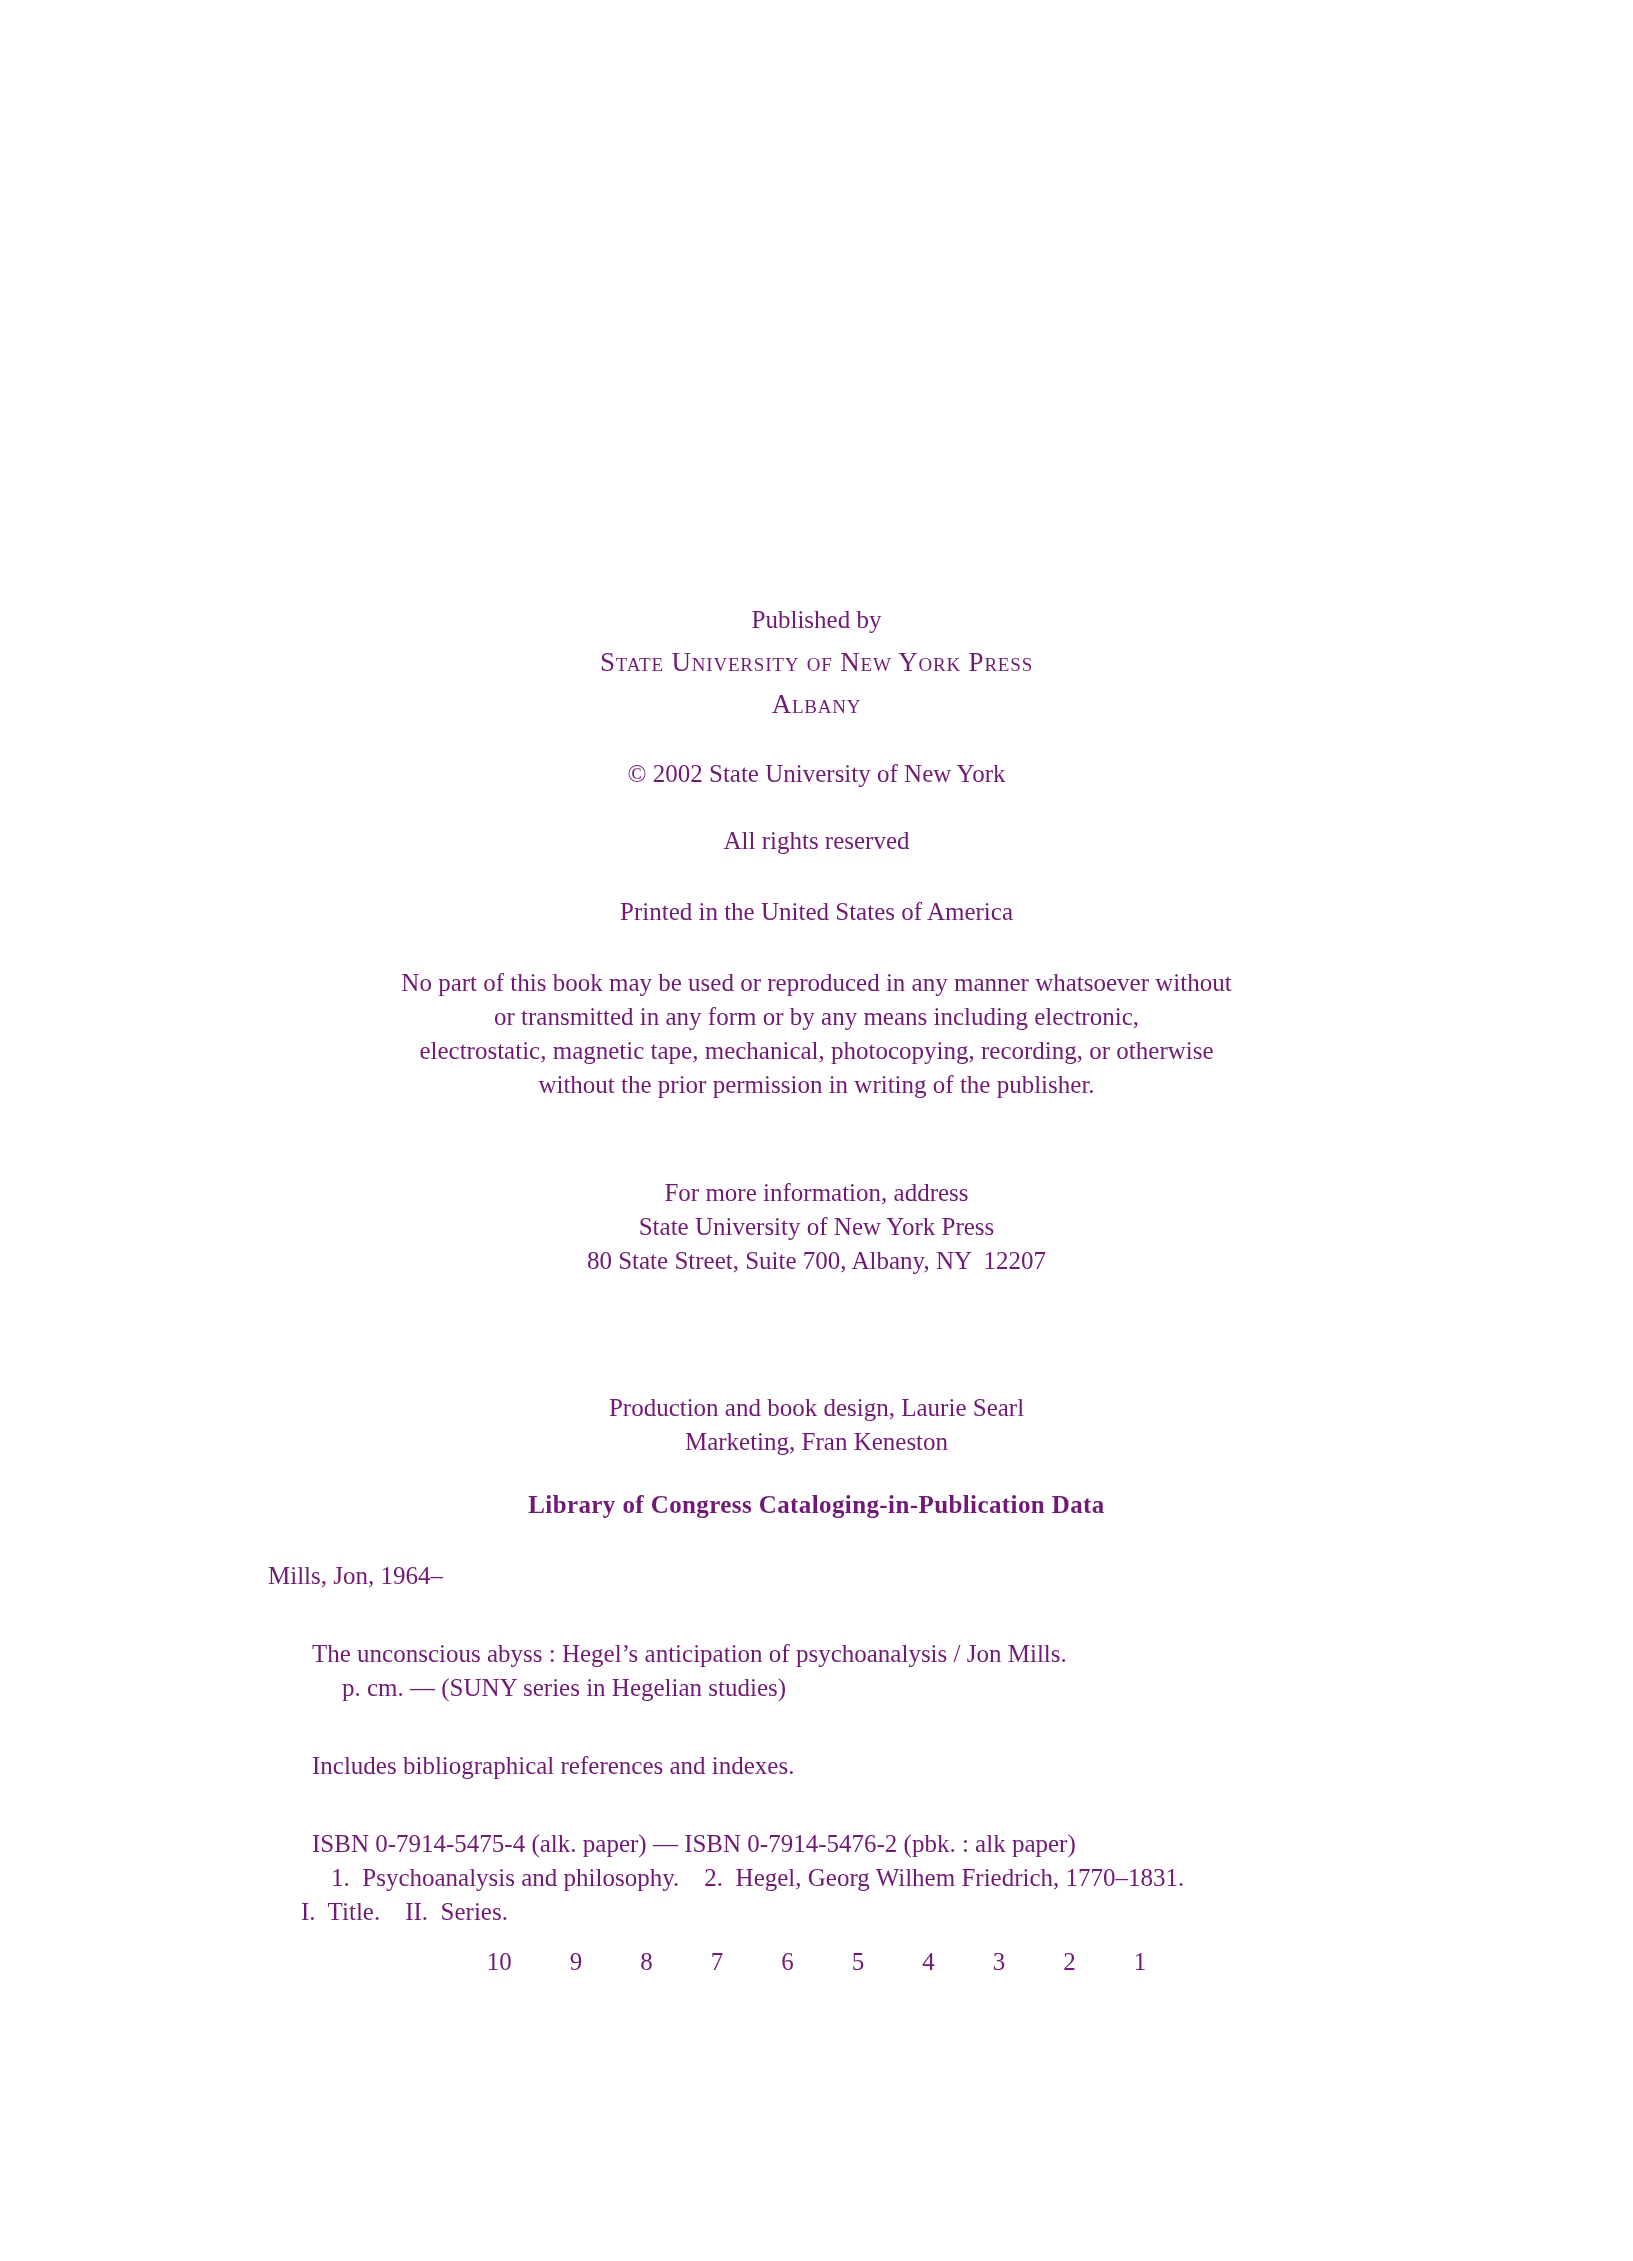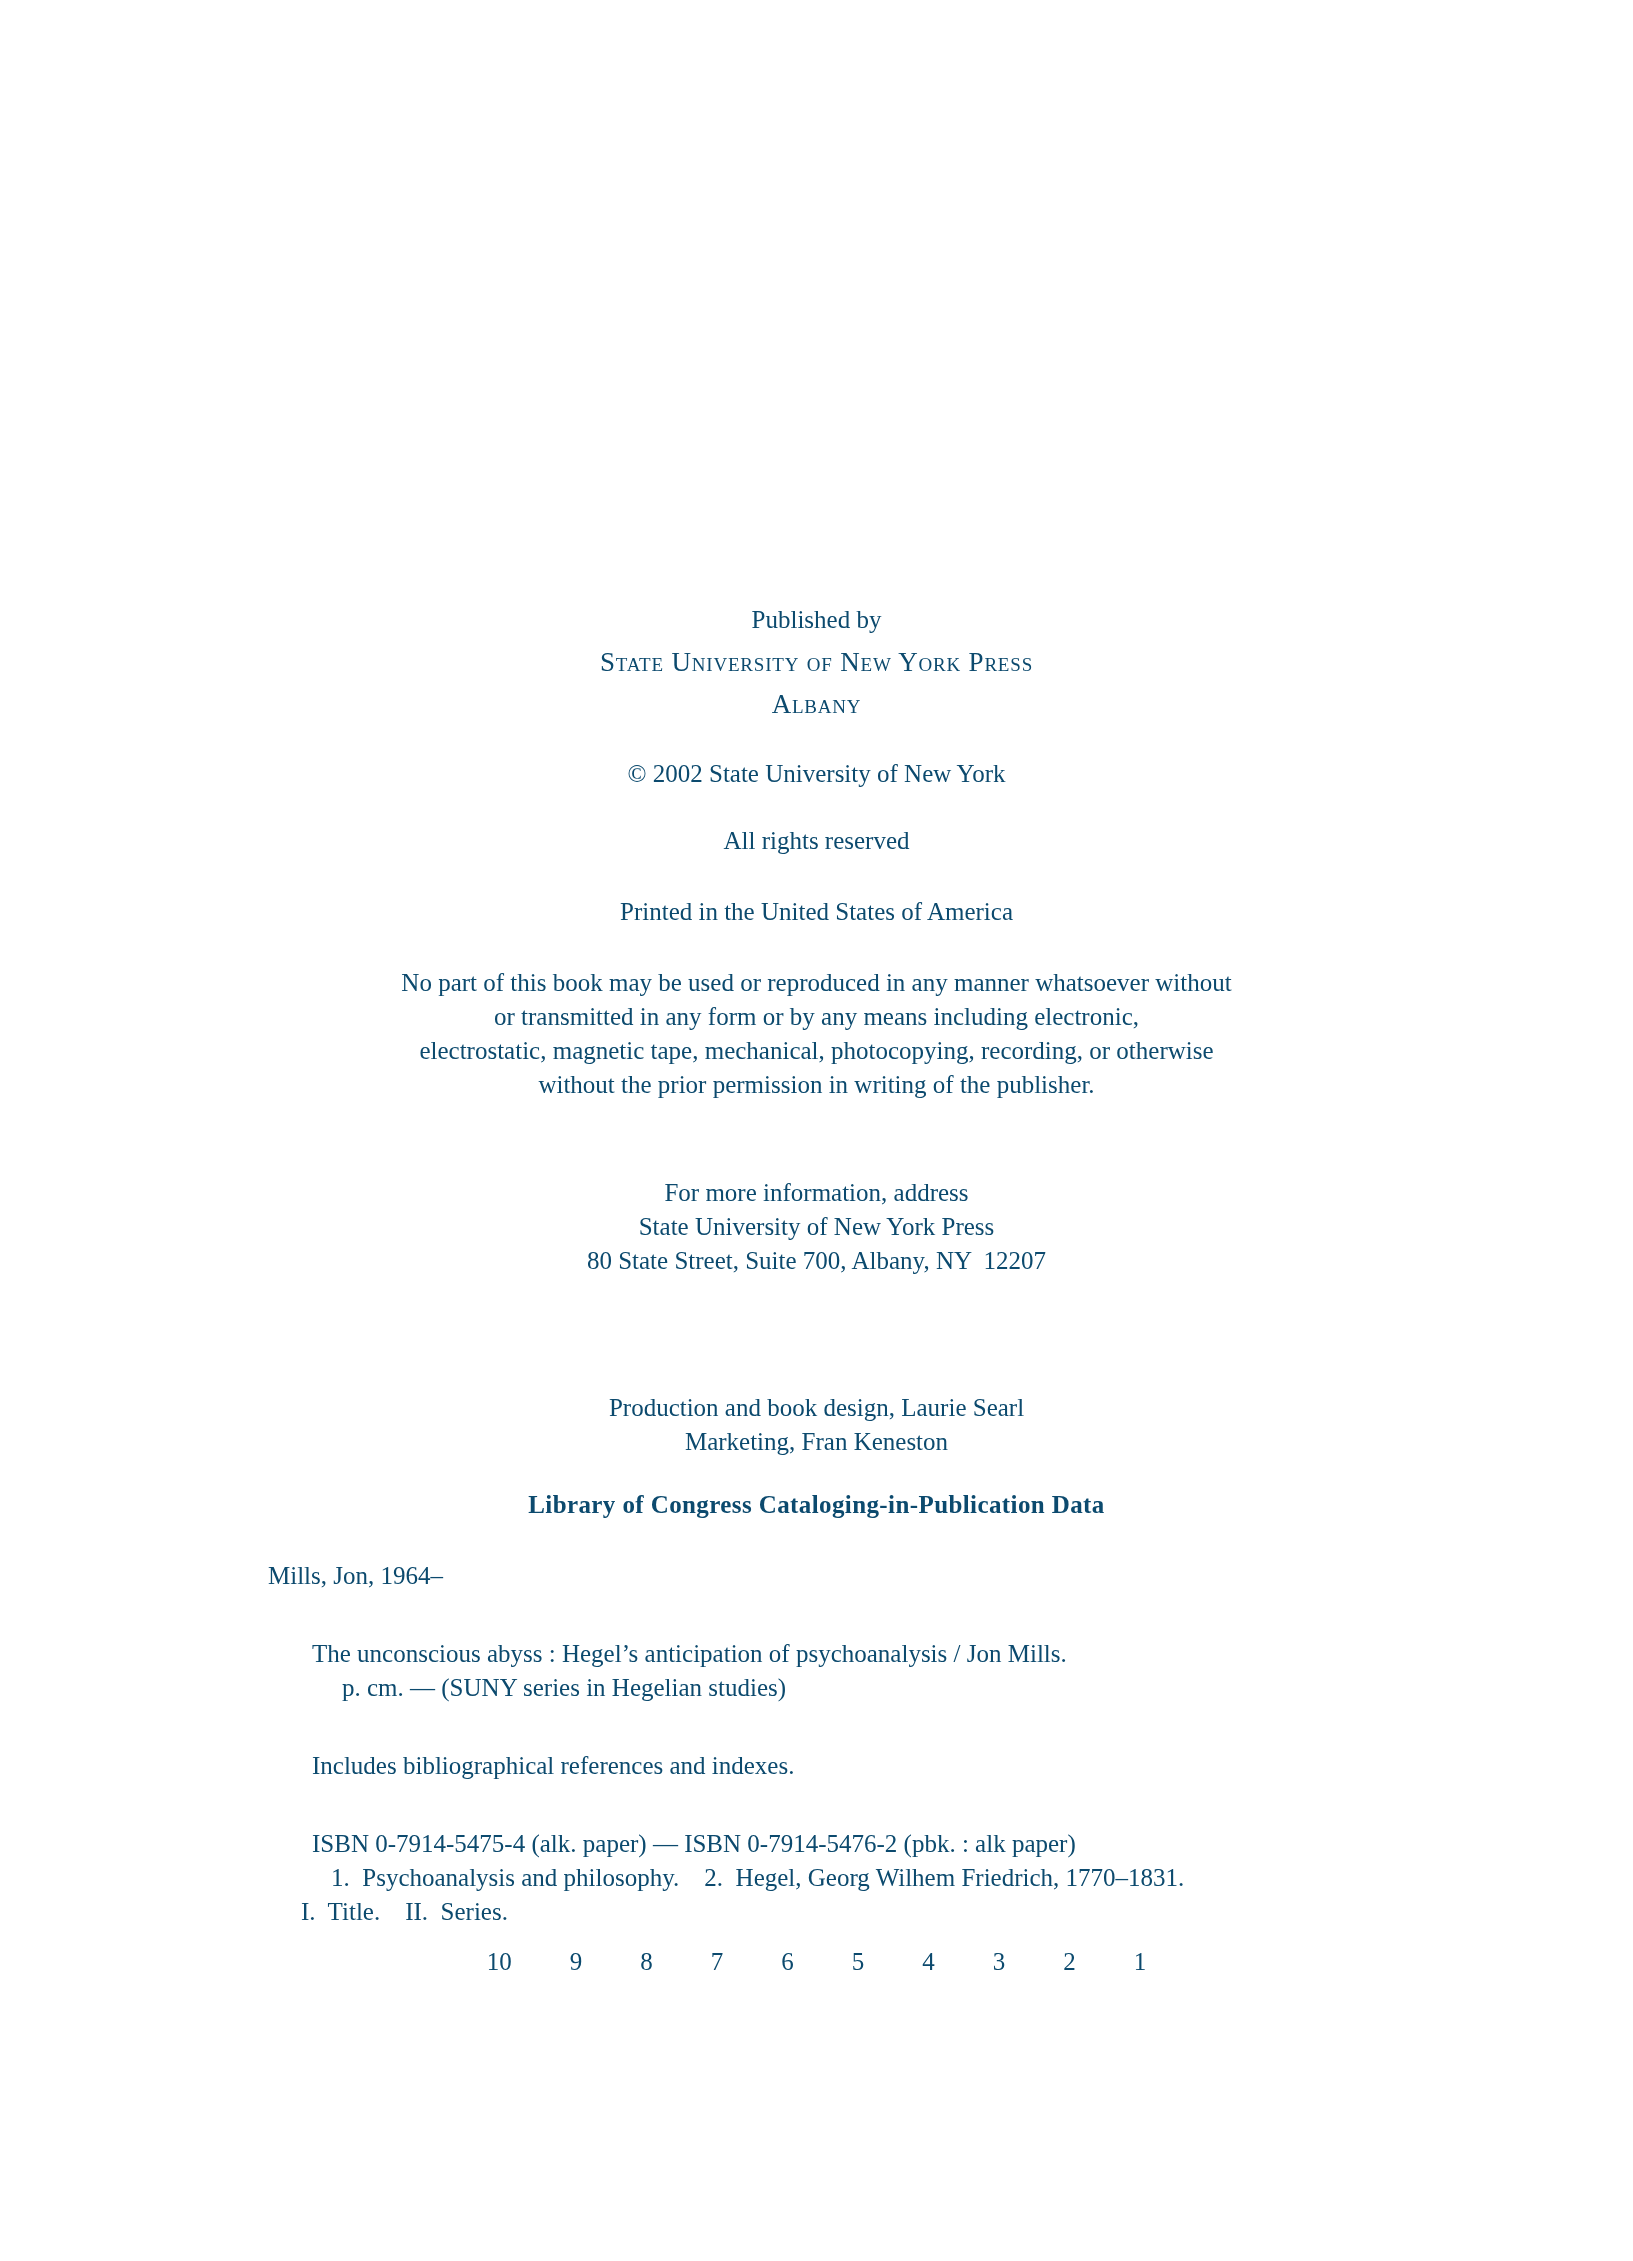--- a/index.html
+++ b/index.html
@@ -6,21 +6,21 @@
     margin: 0;
     padding: 0;
     background: #e8e8e8;
   }
   .page {
     position: relative;
     width: 1633px;
     height: 2261px;
     margin: 0 auto;
     background: #ffffff;
-    color: #0c4a6e;
+    color: #701a75;
     font-family: "Liberation Serif", "DejaVu Serif", serif;
     font-size: 25px;
     line-height: 34px;
     overflow: hidden;
   }
   .center-block {
     position: absolute;
     left: 0;
     right: 0;
     text-align: center;

